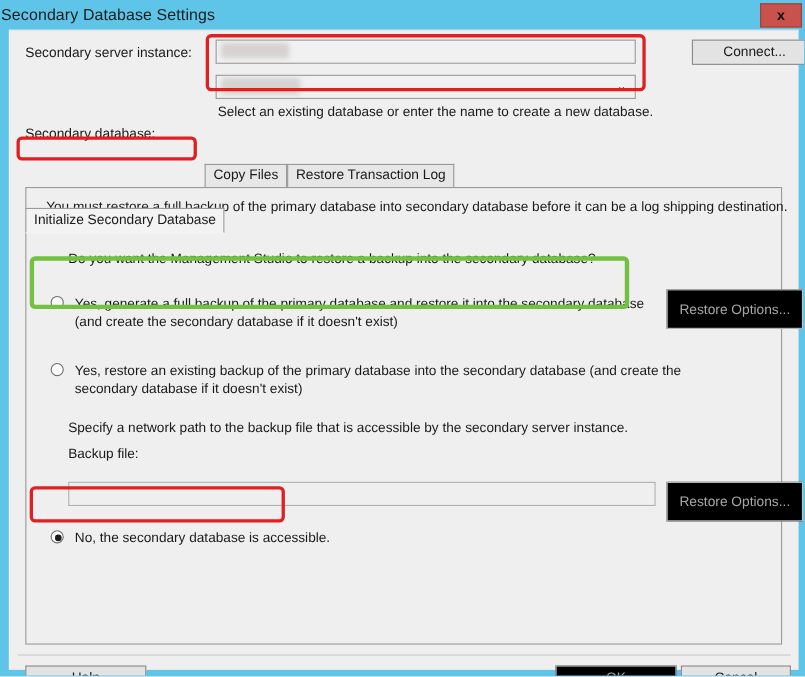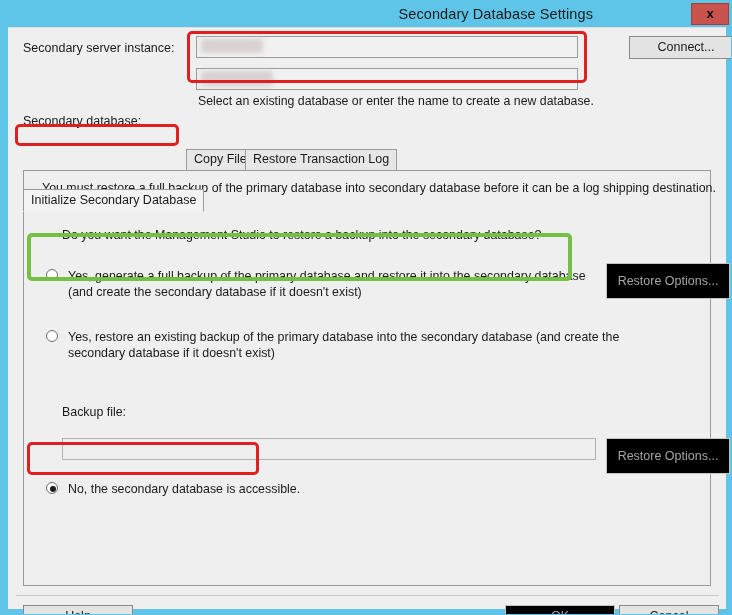--- a/index.html
+++ b/index.html
@@ -25,21 +25,21 @@
     position: absolute;
     left: 0; top: 0;
     width: 732px; height: 26px;
     background: #5ec5e8;
   }
   .title-text {
     position: absolute;
     left: 0; top: 0;
     width: 592px;
     line-height: 26px;
-    text-align: right;
+    text-align: left;
     font-size: 14.5px;
     color: #1b1b1b;
     letter-spacing: 0.1px;
     white-space: nowrap;
   }
   .close-btn {
     position: absolute;
     right: 4px; top: 2px;
     width: 38px; height: 22px;
     background: #c9524c;
@@ -153,21 +153,21 @@
   .tab.active {
     background: #f3f3f3;
     top: -1px;
     height: 23px;
     line-height: 21px;
     z-index: 3;
     border-bottom: 1px solid #f3f3f3;
   }
   .tab-0 { left: 0; margin-top: 41px; }
   .tab-1 { left: 163px; }
-  .tab-2 { left: 222px; }
+  .tab-2 { left: 238px; }
 
   .tabpanel {
     position: absolute;
     left: 15px; top: 142px;
     width: 688px; height: 416px;
     background: #efefef;
     border: 1px solid #9a9a9a;
     z-index: 1;
   }
 
@@ -295,20 +295,21 @@
         <span class="radio"></span>
         <span class="radio-label">Yes, generate a full backup of the primary database and restore it into the secondary database (and create the secondary database if it doesn't exist)</span>
       </div>
       <div class="btn btn-ro1 disabled">Restore Options...</div>
 
       <div class="radio-row rr-2">
         <span class="radio"></span>
         <span class="radio-label">Yes, restore an existing backup of the primary database into the secondary database (and create the secondary database if it doesn't exist)</span>
       </div>
 
+      <div class="panel-text pt-3">Specify a network path to the backup file that is accessible by the secondary server instance.</div>
 
       <div class="panel-text pt-backup">Backup file:</div>
       <div class="backup-input"></div>
       <div class="btn btn-ro2 disabled">Restore Options...</div>
 
       <div class="radio-row rr-3">
         <span class="radio checked"></span>
         <span class="radio-label">No, the secondary database is accessible.</span>
       </div>
 

